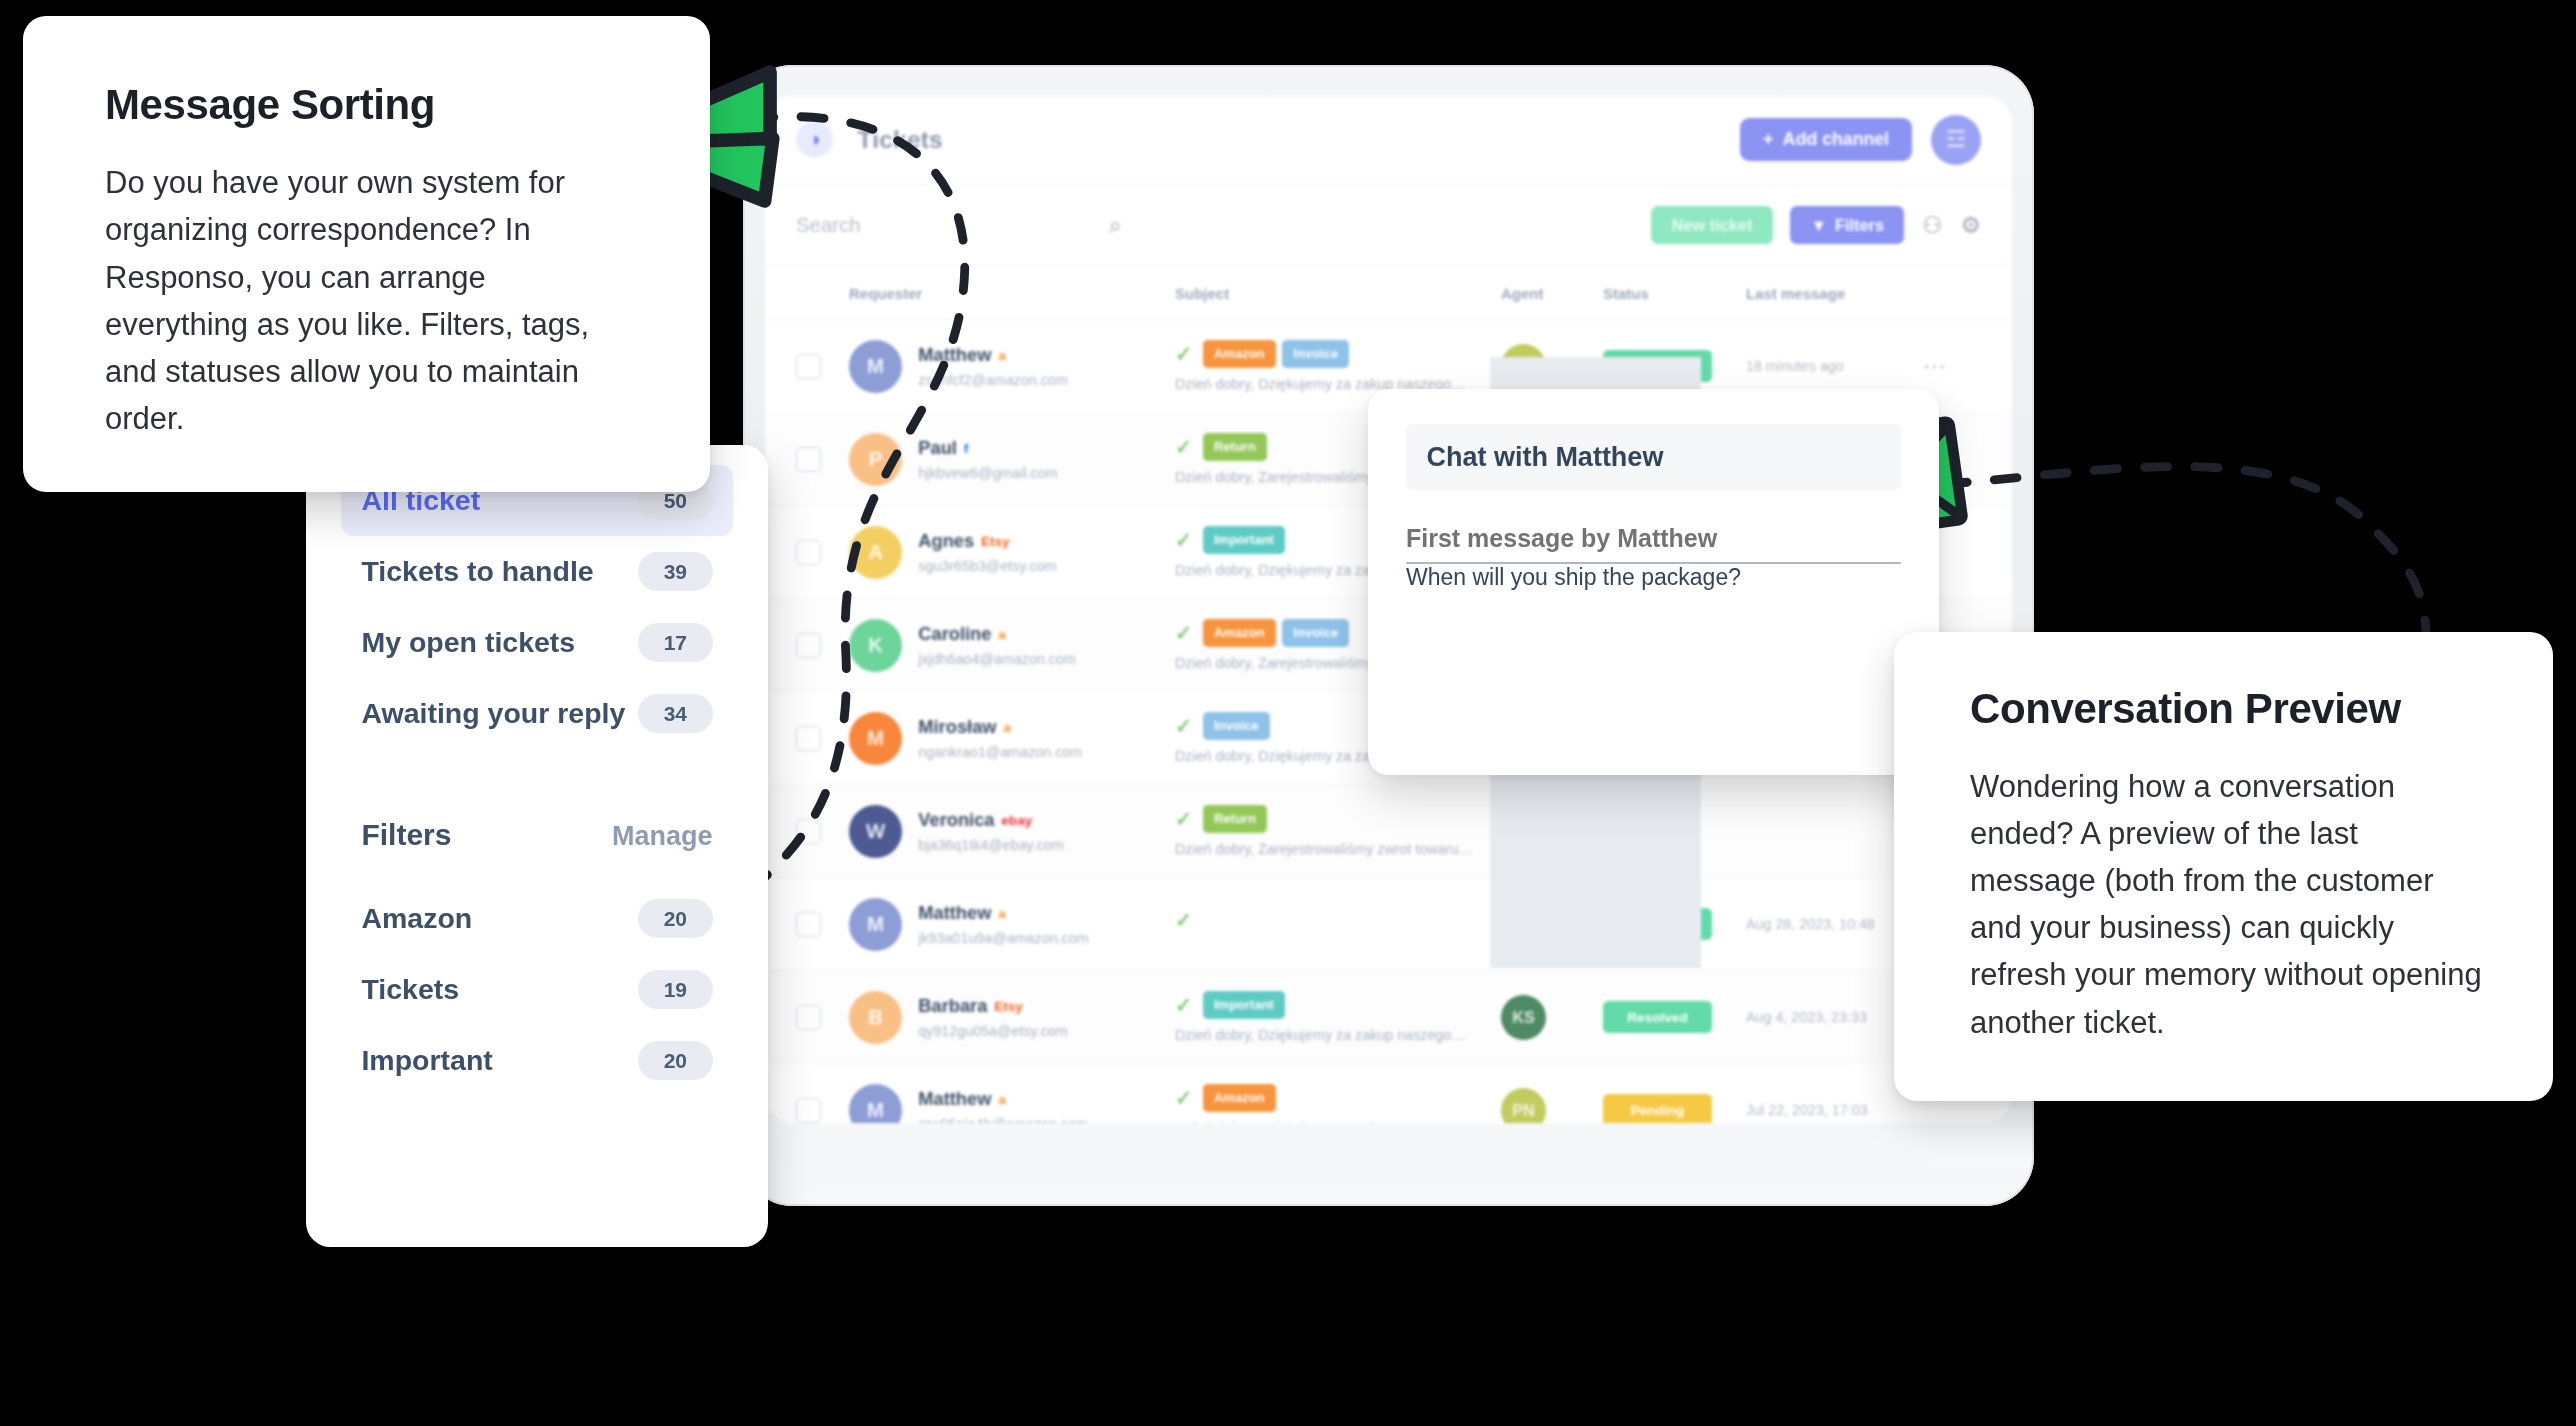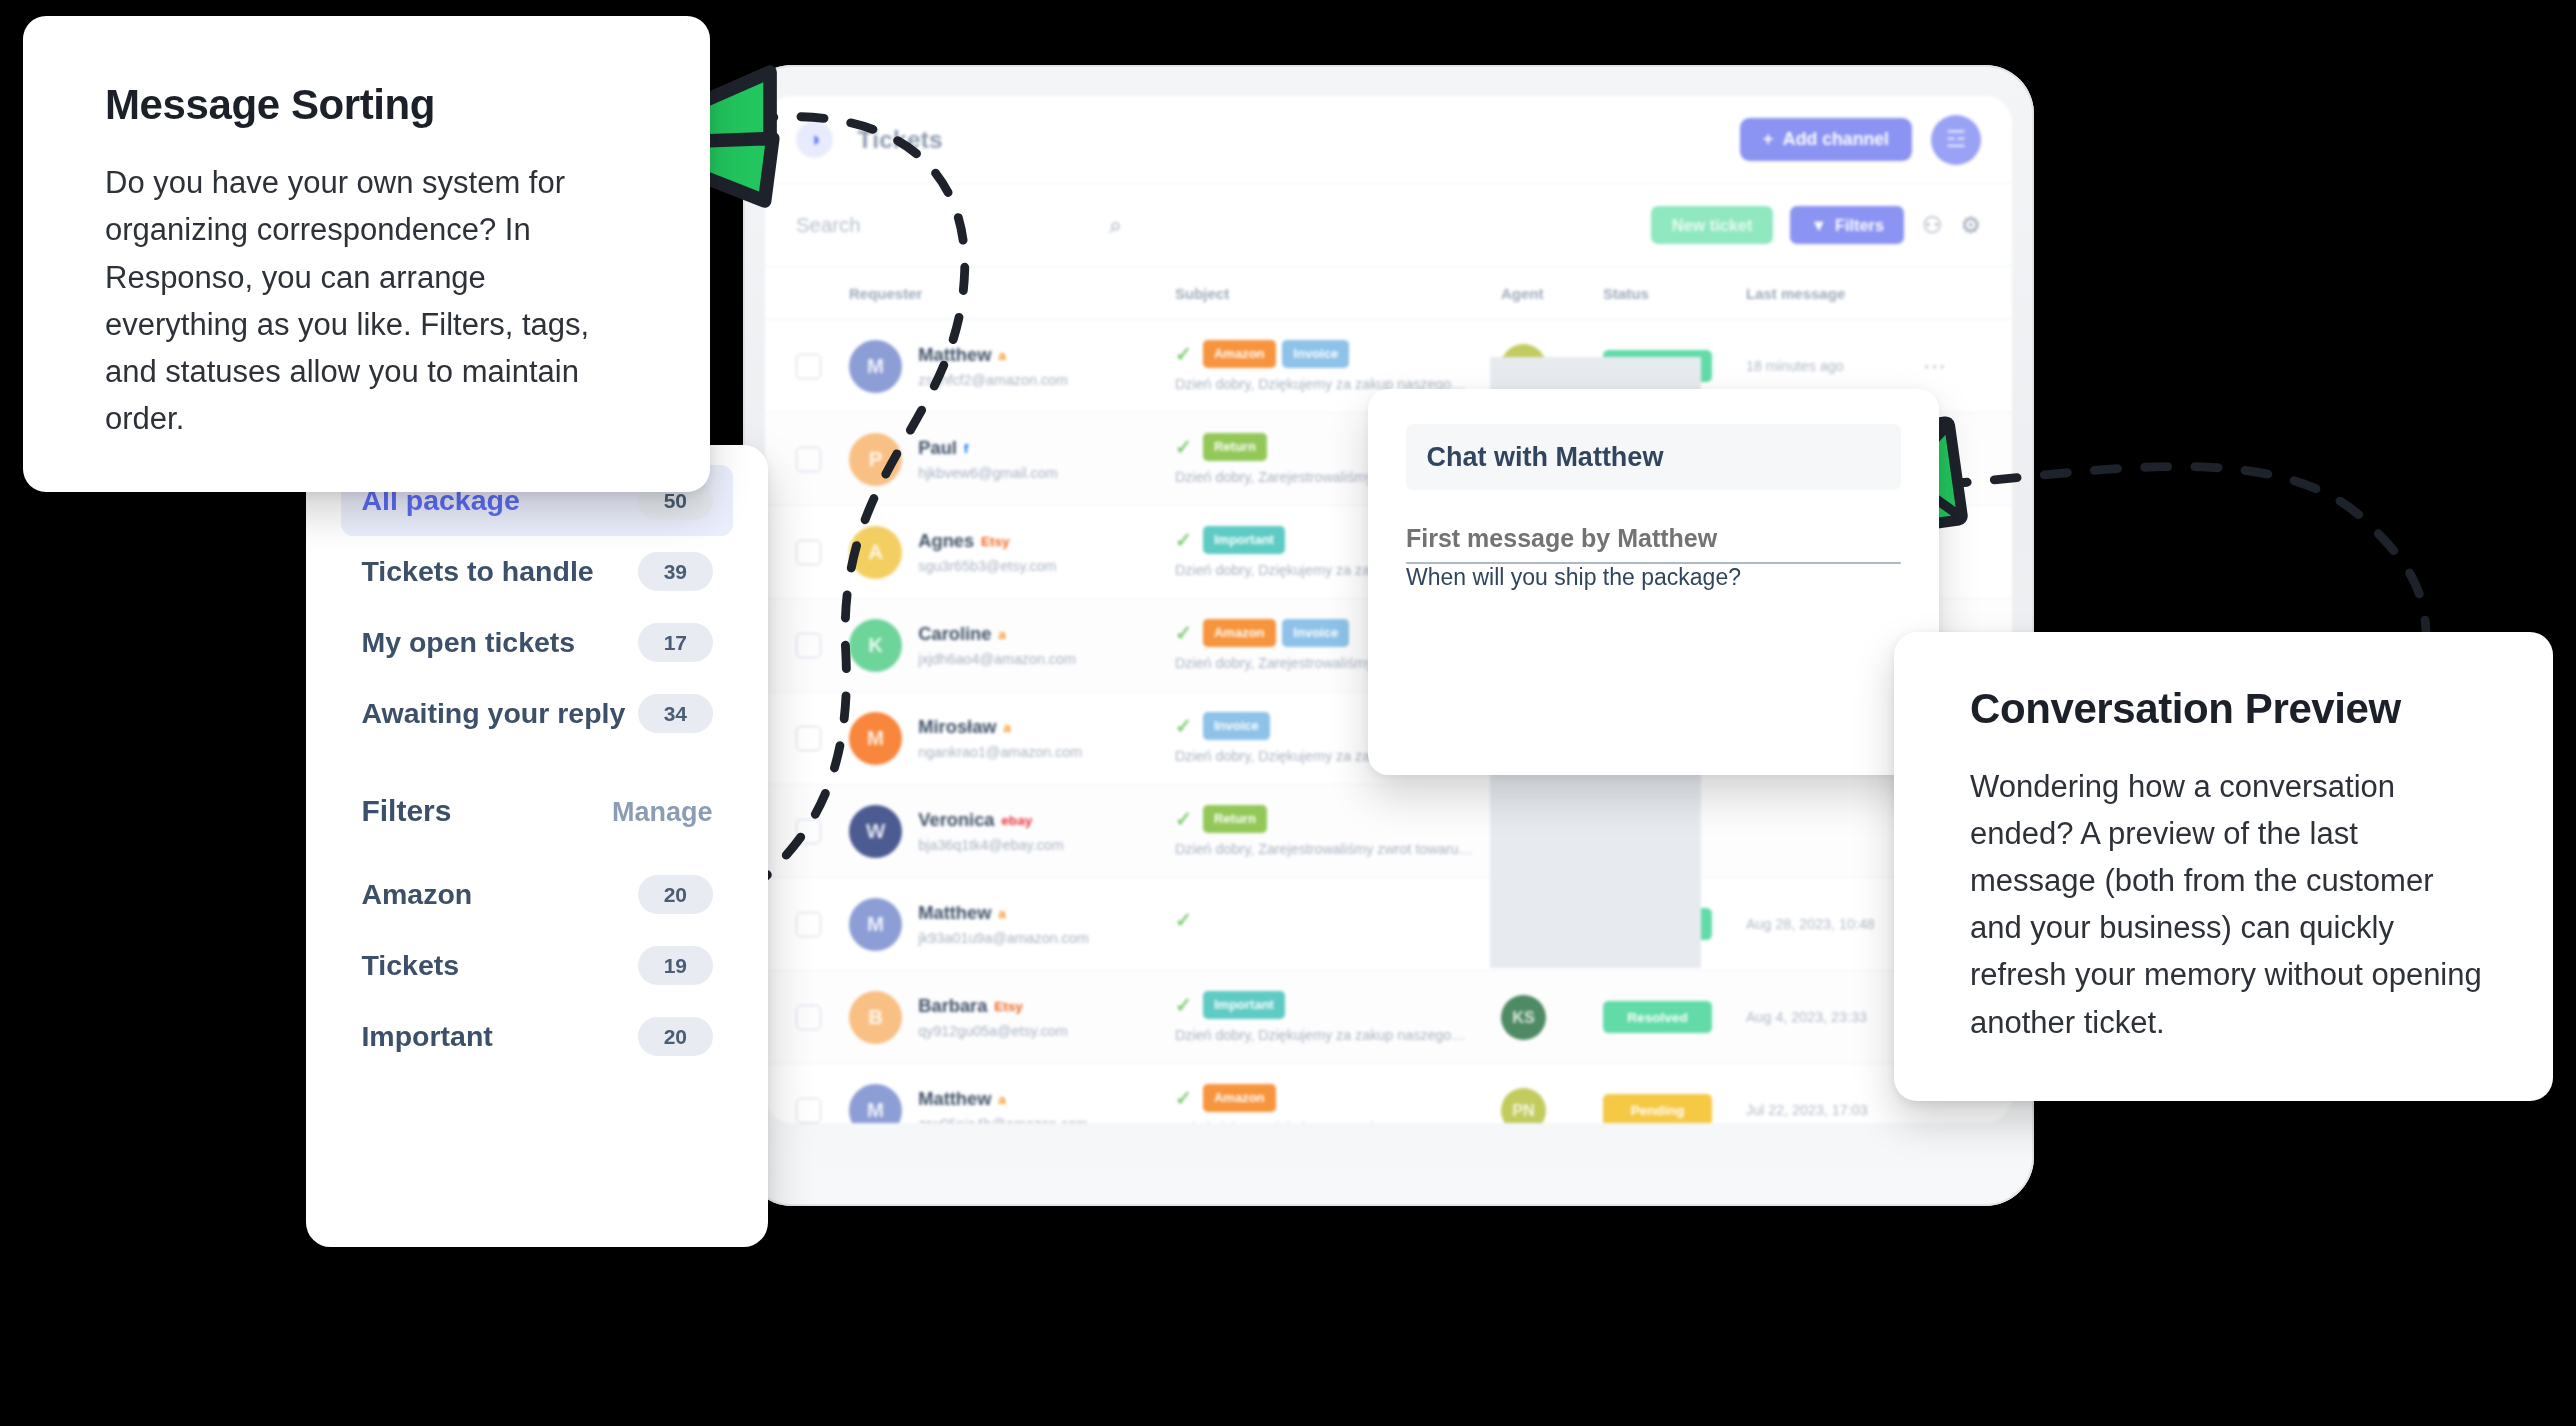--- a/index.html
+++ b/index.html
@@ -91,21 +91,21 @@
     box-shadow:0 23px 48px rgba(0,0,0,.20),0 4.1px 11px rgba(0,0,0,.07);
     padding:20.4px 35px;box-sizing:border-box;}
   .sb-item{display:flex;align-items:center;height:71px;border-radius:12.2px;padding:0 20.4px;
     box-sizing:border-box;}
   .sb-item.active{background:#ebeefc;}
   .sb-label{font-size:28.5px;font-weight:700;color:#3d5069;}
   .sb-item.active .sb-label{color:#5b6cf5;}
   .sb-count{margin-left:auto;background:#e8ebf1;color:#4b5d74;font-size:21px;font-weight:700;
     border-radius:20.4px;padding:7.5px 23px;min-width:28.5px;text-align:center;}
   .sb-gap{height:45px;}
-  .sb-filters-head{display:flex;align-items:baseline;height:65px;padding:0 20.4px;}
+  .sb-filters-head{display:flex;align-items:baseline;height:65px;padding:0 20.4px;margin-top:24px;}
   .sb-filters-title{font-size:30px;font-weight:800;color:#3d5069;}
   .sb-manage{margin-left:auto;font-size:27px;font-weight:700;color:#8c9cb4;}
 
   
   #card-chat{position:absolute;left:1368px;top:389px;width:571px;height:386px;
     background:#fff;border-radius:20.4px;
     box-shadow:0 20.4px 43px rgba(0,0,0,.16),0 2.7px 8.2px rgba(0,0,0,.06);
     padding:35px 38px;box-sizing:border-box;}
   .chat-head{background:#f6f7f8;border-radius:6.8px;padding:17.7px 20.4px;}
   .chat-head-t{font-size:27px;font-weight:800;color:#31455e;}
@@ -411,21 +411,21 @@
       <rect x="18" y="22" width="214" height="146" rx="6" fill="#22c55e" stroke="#1e222b" stroke-width="16"></rect>
       <path d="M22,28 L125,112 L228,28" fill="none" stroke="#1e222b" stroke-width="15" stroke-linejoin="round" stroke-linecap="round"></path>
       <path d="M22,162 L96,92" fill="none" stroke="#1e222b" stroke-width="14" stroke-linecap="round"></path>
       <path d="M228,162 L154,92" fill="none" stroke="#1e222b" stroke-width="14" stroke-linecap="round"></path>
     </g>
   </svg>
 
   <div id="card-sidebar">
     <div id="sb-items">
         <div class="sb-item active">
-          <span class="sb-label">All package</span>
+          <span class="sb-label">All ticket</span>
           <span class="sb-count">50</span>
         </div>
         <div class="sb-item">
           <span class="sb-label">Tickets to handle</span>
           <span class="sb-count">39</span>
         </div>
         <div class="sb-item">
           <span class="sb-label">My open tickets</span>
           <span class="sb-count">17</span>
         </div>

